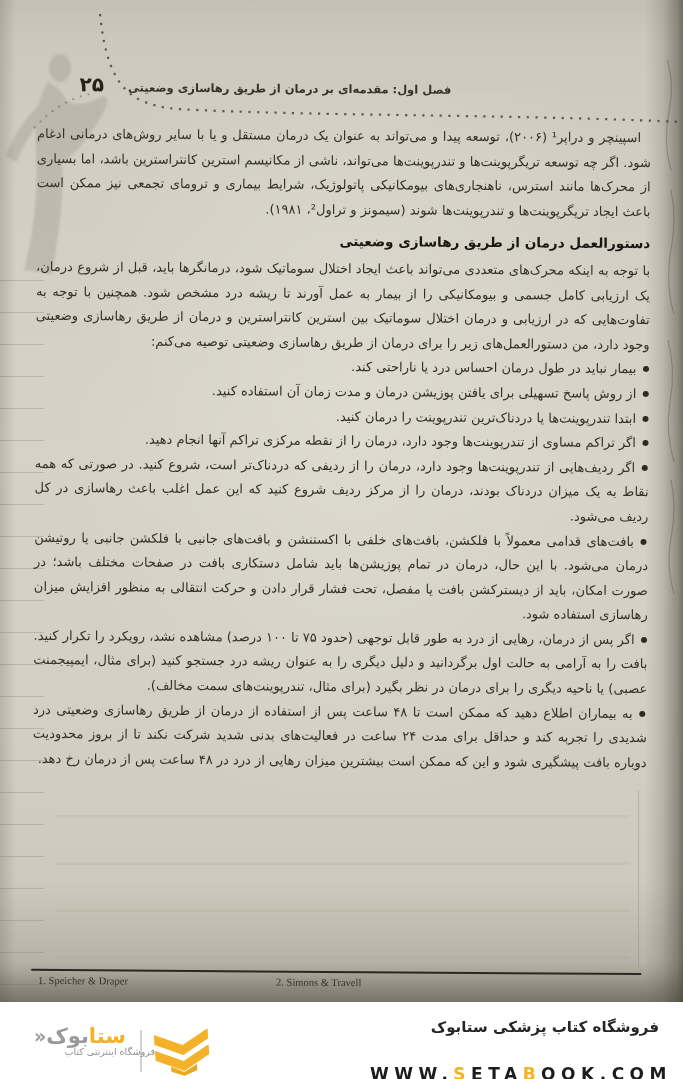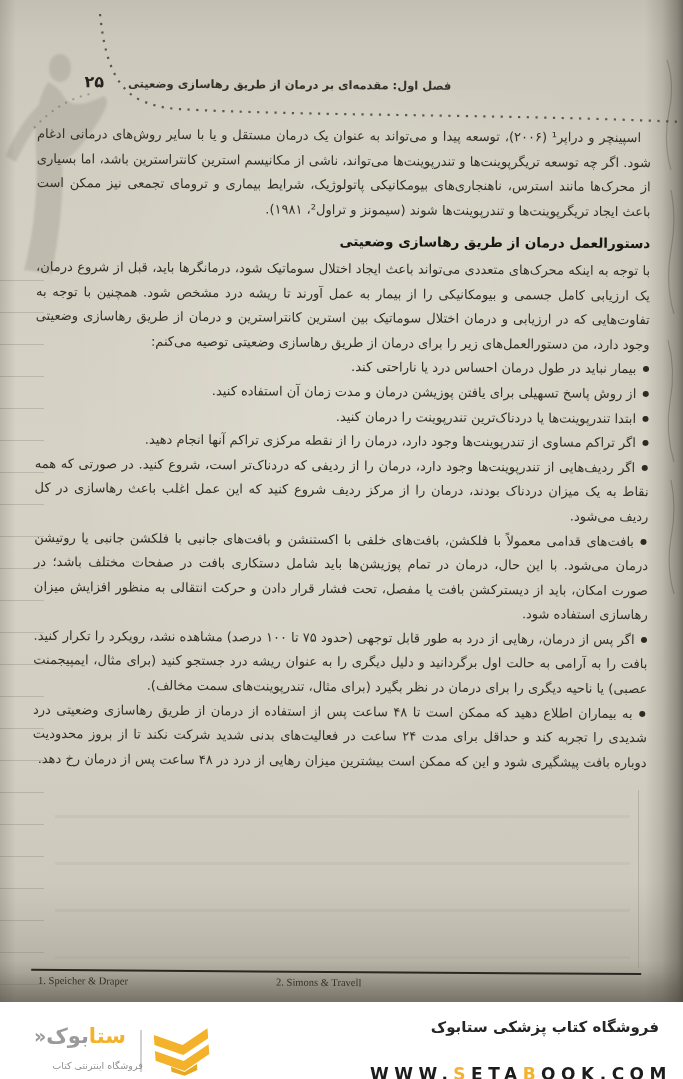--- a/index.html
+++ b/index.html
@@ -31,21 +31,21 @@
 
   
   .print-layer{position:absolute;left:0;top:0;width:683px;height:1002px;
                transform:rotate(.4deg);transform-origin:50% 0;}
 
   .deco-svg{position:absolute;left:0;top:0;}
 
   .chapter-header{position:absolute;top:74px;right:231px;direction:rtl;display:flex;
         align-items:baseline;gap:24px;color:#34322b;white-space:nowrap;}
   .chapter-header .title{font-size:11.5px;font-weight:700;letter-spacing:0;}
-  .chapter-header .pnum{font-size:16px;font-weight:800;color:#23221d;}
+  .chapter-header .pnum{font-size:20px;font-weight:800;color:#23221d;}
 
   .body-text{position:absolute;top:124px;right:31px;width:614px;direction:rtl;
         text-align:justify;font-size:13px;line-height:24.6px;color:#33312a;}
   .body-text p{margin:0;}
   .p-indent{text-indent:10px;}
   .section-heading{font-weight:800;font-size:13.6px;color:#181712;margin:7px 0 3px 0 !important;}
   .bullet p{margin:0;}
   .bullet-mark{font-size:8px;vertical-align:2px;margin-left:6px;color:#2c2a24;}
 
   .footnote-rule{position:absolute;top:971px;left:38px;width:610px;height:2px;background:#26241f;}
@@ -63,22 +63,22 @@
   .site-url .amber{color:#F3B229;}
 
   .logo{position:absolute;left:0;top:0;width:240px;height:77px;padding-left:32px;}
   .logo-icon{position:absolute;left:150px;top:24px;}
   .logo-divider{position:absolute;left:140px;top:28px;width:2px;height:42px;background:#d2d2d2;}
   .logo-wordmark{position:absolute;left:34px;top:22px;direction:rtl;font-size:21px;
         font-weight:800;white-space:nowrap;}
   .logo-wordmark .wm-y{color:#F3B229;}
   .logo-wordmark .wm-g{color:#9a9a9a;}
   .logo-wordmark .wm-guill{color:#9a9a9a;font-size:19px;}
-  .logo-tagline{position:absolute;left:40px;top:58px;width:115px;direction:rtl;
-        text-align:center;font-size:9.5px;color:#8f8f8f;}
+  .logo-tagline{position:absolute;left:40px;top:44px;width:115px;direction:rtl;
+        text-align:right;font-size:9.5px;color:#8f8f8f;}
 </style>
 </head>
 <body>
 
 <div class="shot">
 
   <div class="photo">
     <div class="photo-inner-light"></div>
     <div class="margin-lines"></div>
 

